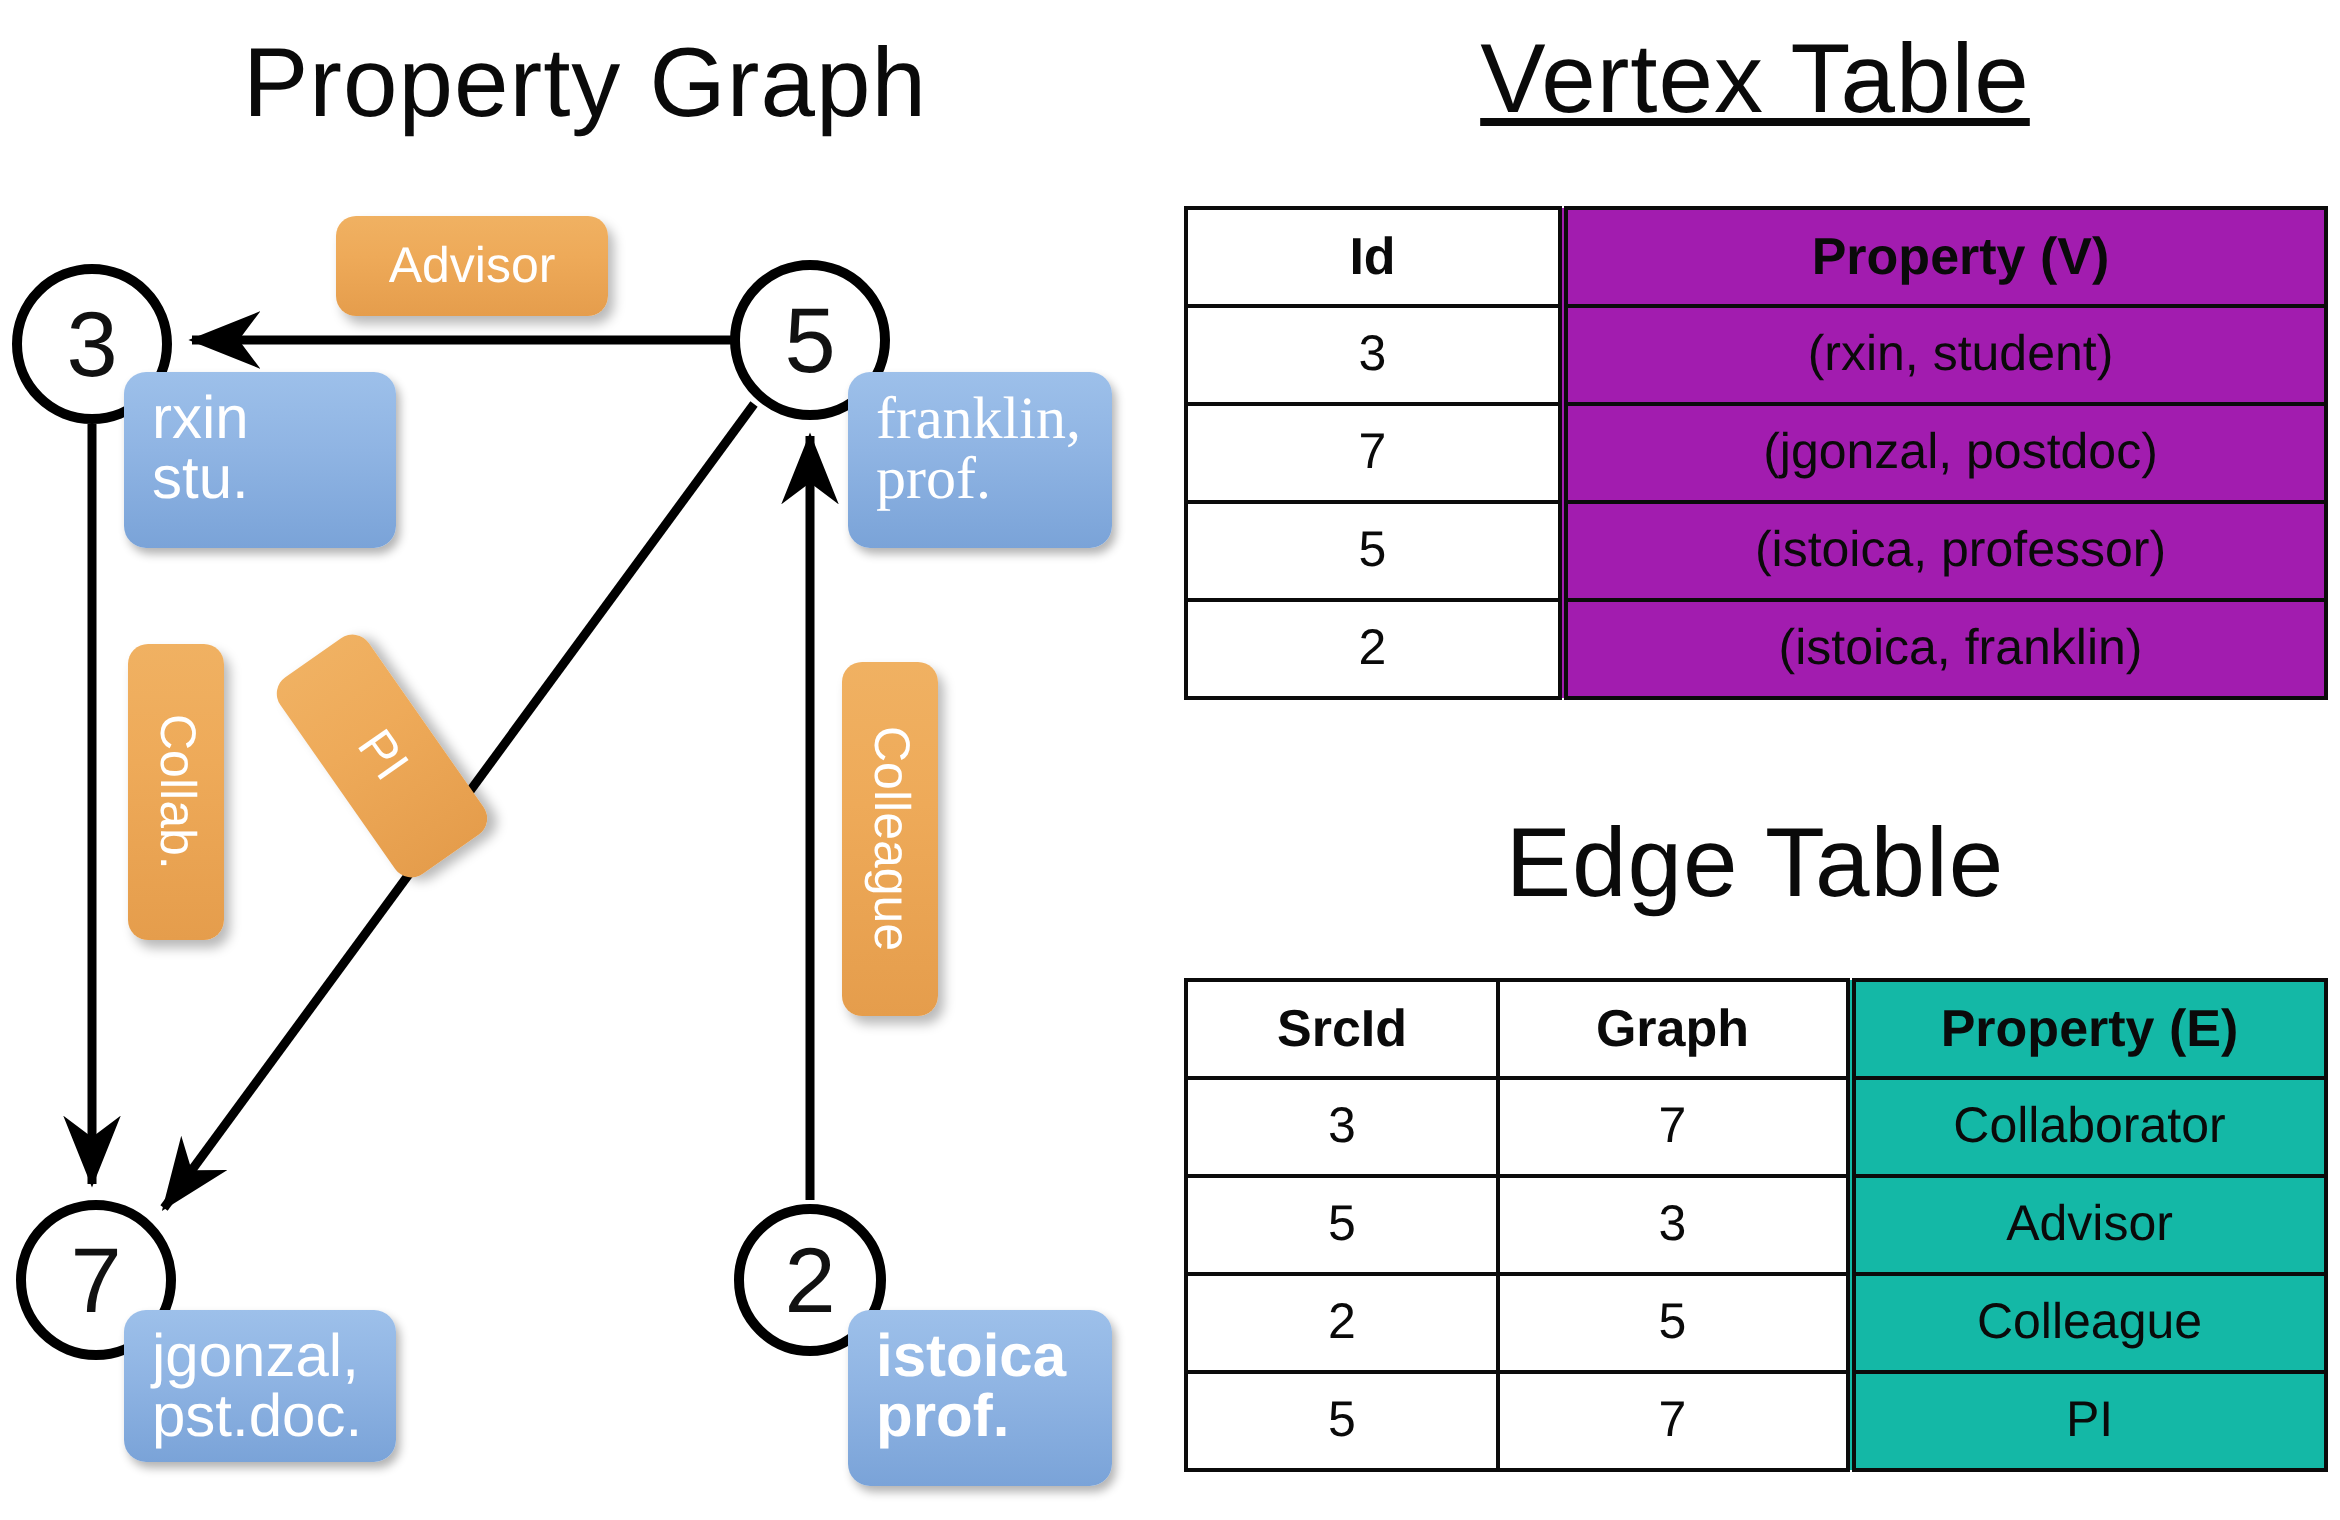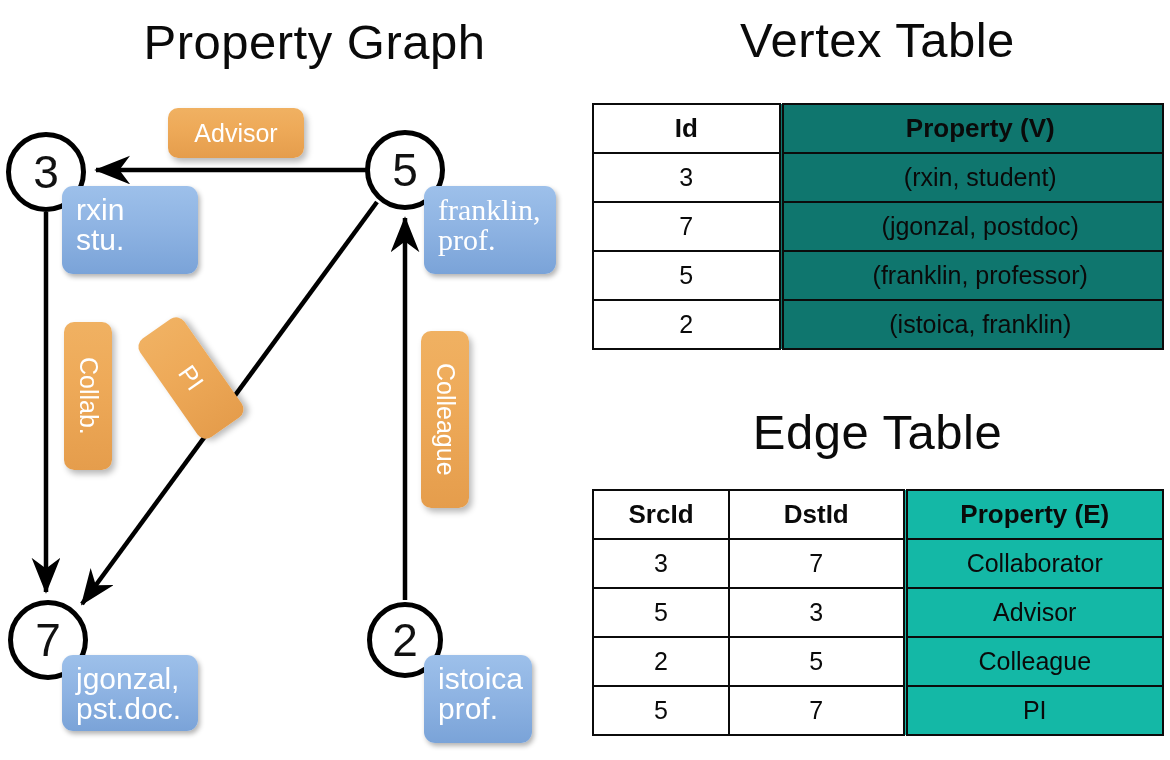--- a/index.html
+++ b/index.html
@@ -20,22 +20,22 @@
   .title {
     position: absolute;
     font-family: "Liberation Sans", sans-serif;
     font-weight: 300;
     font-size: 49px;
     letter-spacing: 0.5px;
     color: #0a0a0a;
     white-space: nowrap;
     text-align: center;
   }
-  #title-property-graph { left: 0px;   top: 14px;  width: 585px; margin-left: 22px; }
-  #title-vertex-table   { left: 585px; top: 12px;  width: 585px; }
+  #title-property-graph { left: 0px;   top: 14px;  width: 585px; }
+  #title-vertex-table   { left: 585px; top: 12px;  width: 585px; text-decoration: underline; }
   #title-edge-table     { left: 585px; top: 404px; width: 585px; }
 
   
   #graph-panel {
     position: absolute;
     left: 0; top: 0;
     width: 585px; height: 760px;
   }
   #graph-svg {
     position: absolute;
@@ -108,25 +108,25 @@
     color: #0a0a0a;
     padding: 0;
     height: 49px;
     box-sizing: border-box;
   }
   .tbl th { font-weight: 700; font-size: 26px; }
 
   
   #vertex-table { left: 592px; top: 103px; width: 572px; }
   #vertex-table .c-id   { width: 188px; background: #ffffff; }
-  #vertex-table .c-prop { background: #0f766e; border-left: 5px double #0b0b0b; padding-left: 15px; }
+  #vertex-table .c-prop { background: #a21caf; border-left: 5px double #0b0b0b; padding-left: 15px; }
 
   
   #edge-table { left: 592px; top: 489px; width: 572px; }
-  #edge-table .c-src  { width: 136px; background: #ffffff; }
+  #edge-table .c-src  { width: 156px; background: #ffffff; }
   #edge-table .c-dst  { width: 176px; background: #ffffff; }
   #edge-table .c-prop { background: #14b8a6; border-left: 5px double #0b0b0b; }
 </style>
 </head>
 <body>
 
 <div class="title" id="title-property-graph">Property Graph</div>
 <div class="title" id="title-vertex-table">Vertex Table</div>
 <div class="title" id="title-edge-table">Edge Table</div>
 
@@ -166,21 +166,21 @@
     <div>stu.</div>
   </div>
   <div class="prop-box" style="left:424px; top:186px; width:132px; height:88px;font-family:Liberation Serif, serif;">
     <div>franklin,</div>
     <div>prof.</div>
   </div>
   <div class="prop-box" style="left:62px; top:655px; width:136px; height:76px;">
     <div>jgonzal,</div>
     <div>pst.doc.</div>
   </div>
-  <div class="prop-box" style="left:424px; top:655px; width:108px; height:88px;">
+  <div class="prop-box" style="left:424px; top:655px; width:132px; height:88px;font-weight:bold;">
     <div>istoica</div>
     <div>prof.</div>
   </div>
 
   <div class="edge-label" style="left:168px; top:108px; width:136px; height:50px;">
     <span>Advisor</span>
   </div>
 
   <div class="edge-label vert" style="left:64px; top:322px; width:48px; height:148px;">
     <span>Collab.</span>
@@ -206,34 +206,34 @@
     <tr>
       <td class="c-id">3</td>
       <td class="c-prop">(rxin, student)</td>
     </tr>
     <tr>
       <td class="c-id">7</td>
       <td class="c-prop">(jgonzal, postdoc)</td>
     </tr>
     <tr>
       <td class="c-id">5</td>
-      <td class="c-prop">(franklin, professor)</td>
+      <td class="c-prop">(istoica, professor)</td>
     </tr>
     <tr>
       <td class="c-id">2</td>
       <td class="c-prop">(istoica, franklin)</td>
     </tr>
   </tbody>
 </table>
 
 <table class="tbl" id="edge-table">
   <thead>
     <tr>
       <th class="c-src">SrcId</th>
-      <th class="c-dst">DstId</th>
+      <th class="c-dst">Graph</th>
       <th class="c-prop">Property (E)</th>
     </tr>
   </thead>
   <tbody>
     <tr>
       <td class="c-src">3</td>
       <td class="c-dst">7</td>
       <td class="c-prop">Collaborator</td>
     </tr>
     <tr>

